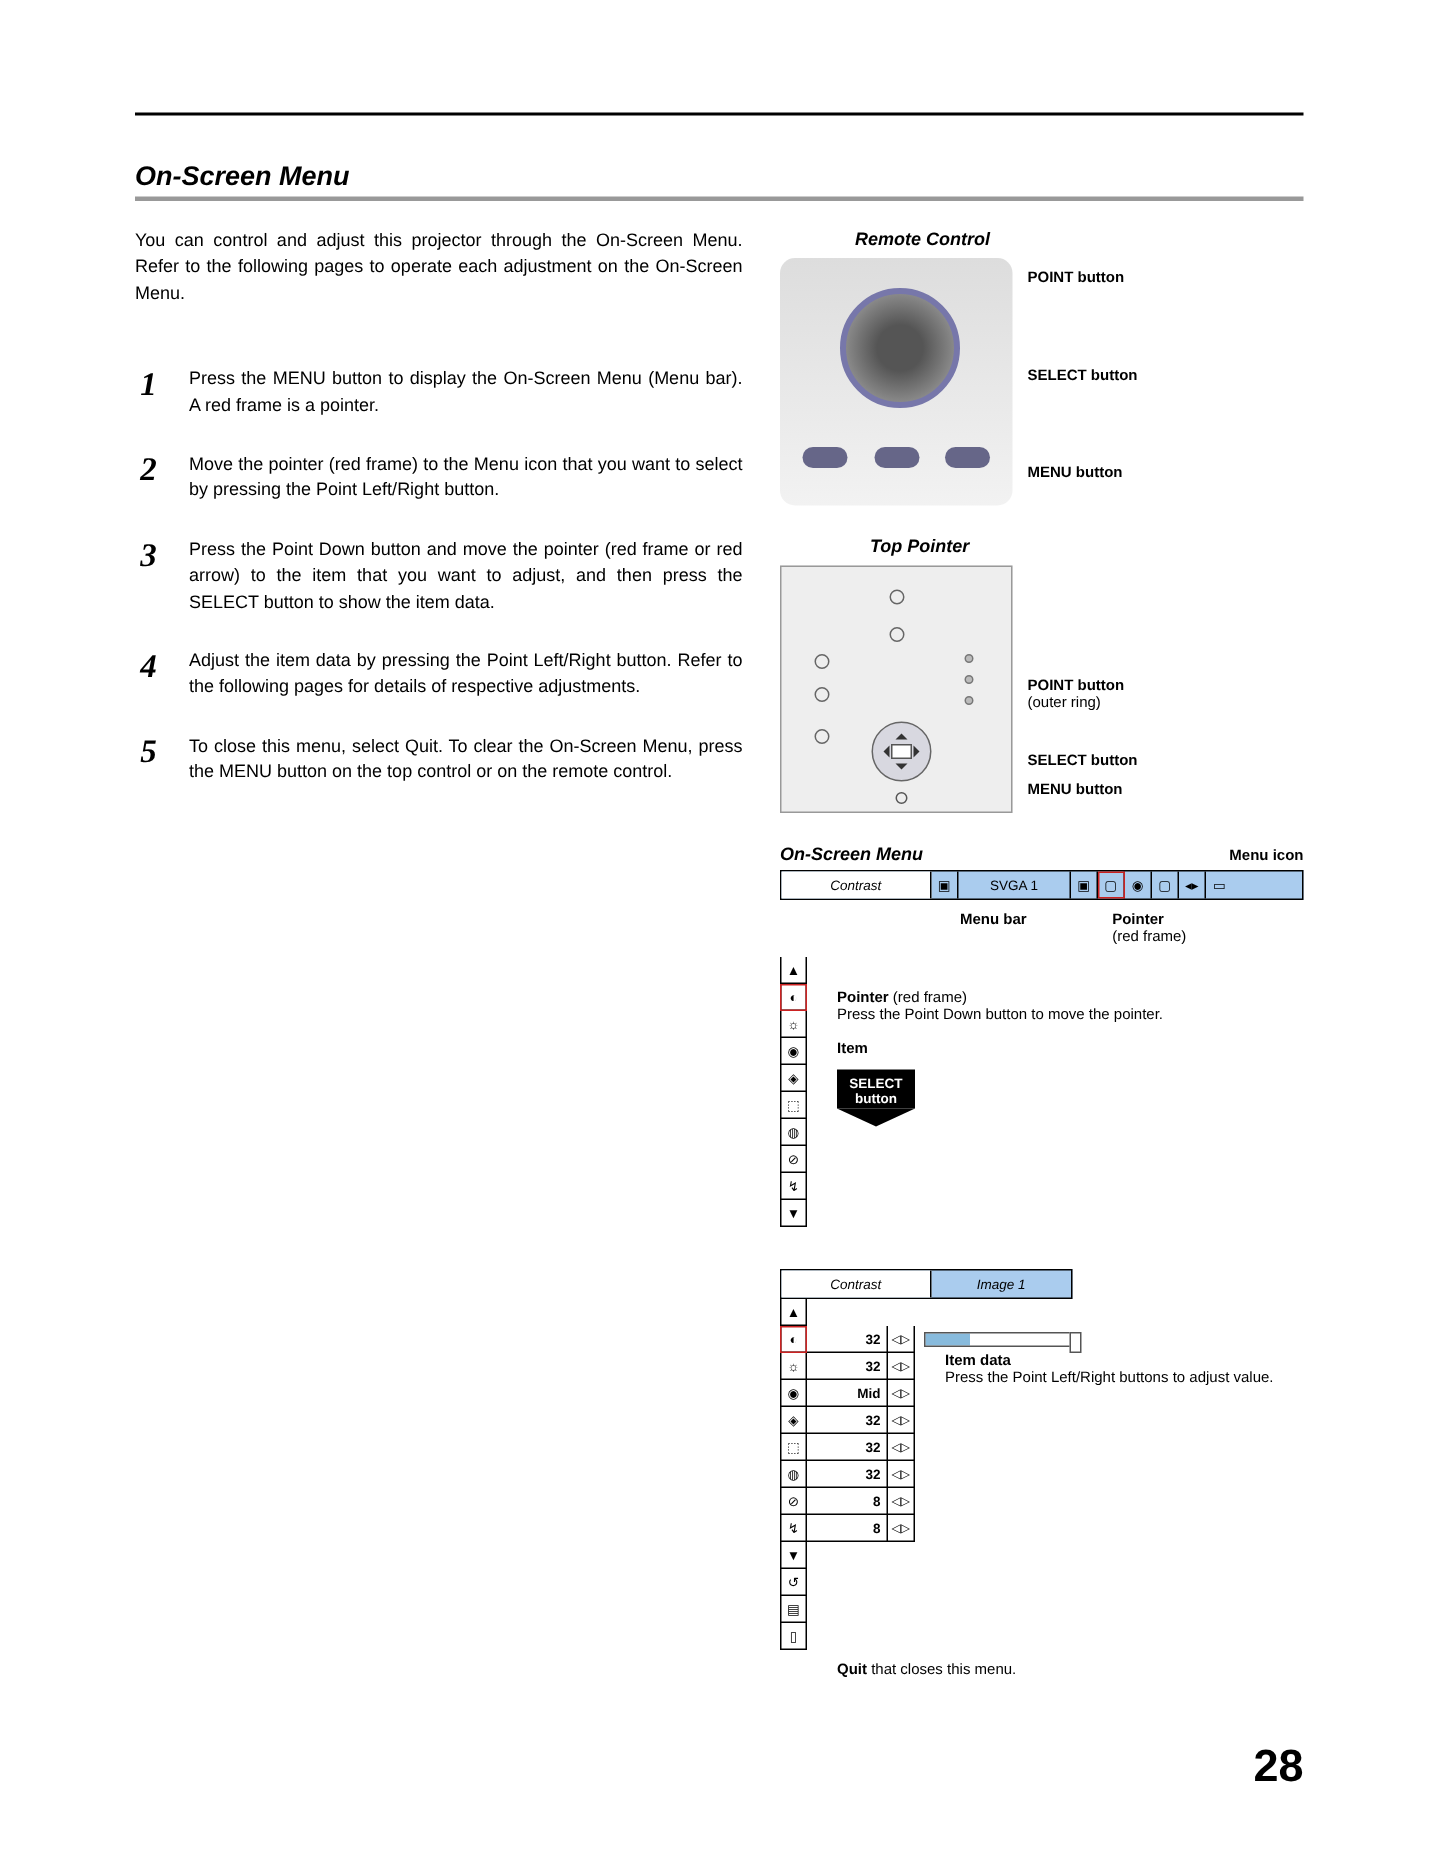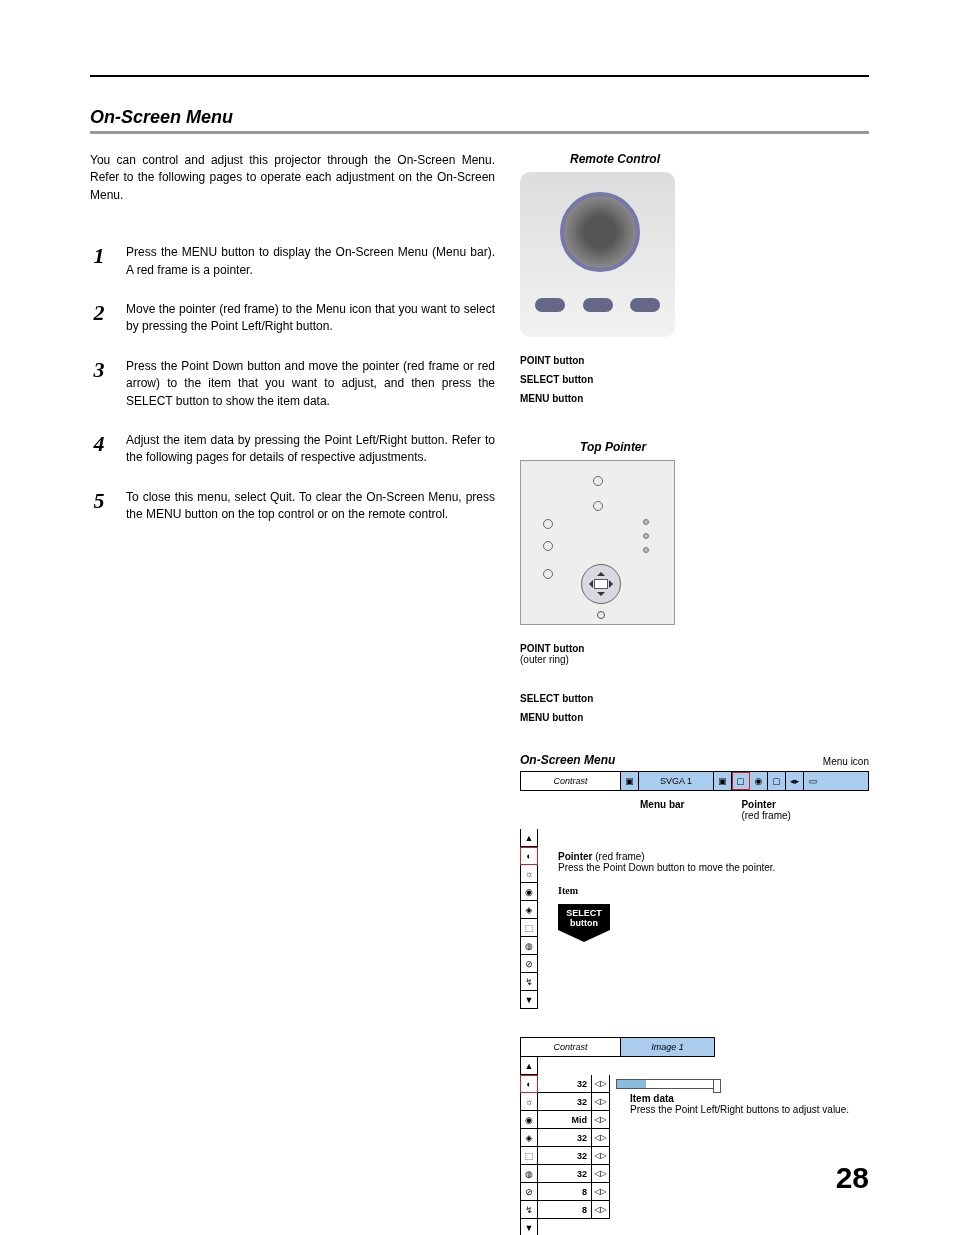--- a/index.html
+++ b/index.html
@@ -51,21 +51,21 @@
     font-size: 12px;
     line-height: 1.45;
     text-align: justify;
   }
   .fig-title {
     font-weight: bold;
     font-size: 12px;
     margin-bottom: 6px;
     font-style: italic;
   }
-  .fig-block { display: flex; gap: 10px; margin-bottom: 20px; flex-direction: column; }
+  .fig-block { display: flex; gap: 10px; margin-bottom: 20px; }
   .fig-img {
     border: 1px solid #999;
     background: #eee;
     width: 155px;
     height: 165px;
     position: relative;
     overflow: hidden;
   }
   .fig-img.remote {
     border: none;
@@ -140,21 +140,21 @@
   }
   .osd .iconcol .ic {
     height:18px; border:1px solid #000; border-top:none;
     display:flex; align-items:center; justify-content:center;
     background:#fff; font-size:9px;
   }
   .osd .iconcol .ic.sel { outline:1.5px solid #c22; outline-offset:-1px; }
   .osd .side-ann { padding-left:20px; font-size:10px; }
   .osd .side-ann .p1 { margin-top:22px; margin-bottom:4px;}
   .osd .side-ann .p1 b { font-weight:bold; }
-  .osd .side-ann .item-l { margin-top:12px; font-weight:bold;font-family:Liberation Serif, serif; }
+  .osd .side-ann .item-l { margin-top:12px; font-weight:bold; }
   .osd .select-arrow {
     margin-top:8px; background:#000; color:#fff; font-weight:bold;
     font-size:9px; text-align:center; width:52px; padding:4px 0 2px;
     position:relative;
   }
   .osd .select-arrow::after {
     content:''; position:absolute; left:0; right:0; bottom:-12px;
     border-left:26px solid transparent; border-right:26px solid transparent;
     border-top:12px solid #000;
   }
@@ -279,21 +279,21 @@
           </div>
           <div class="cl"><b>SELECT button</b></div>
           <div class="cl" style="margin-bottom:0;"><b>MENU button</b></div>
         </div>
       </div>
     </div>
 
     <div class="osd">
       <div class="osd-header-row">
         <div class="fig-title" style="margin:0;">On-Screen Menu</div>
-        <div style="font-size:10px; font-weight:normal;">Menu icon</div>
+        <div style="font-size:10px; font-weight:bold;">Menu icon</div>
       </div>
       <div class="bar" style="margin-top:4px;">
         <div class="cell t1">Contrast</div>
         <div class="cell t2">▣</div>
         <div class="cell t3">SVGA 1</div>
         <div class="cell ic">▣</div>
         <div class="cell ic" style="outline:1.5px solid #c22; outline-offset:-1px;">▢</div>
         <div class="cell ic">◉</div>
         <div class="cell ic">▢</div>
         <div class="cell ic">◂▸</div>

